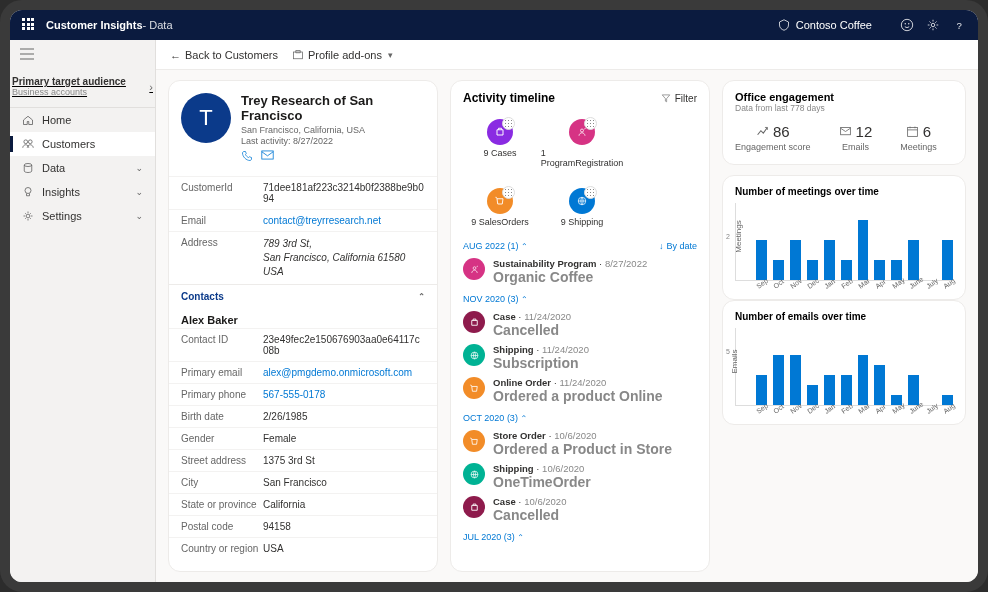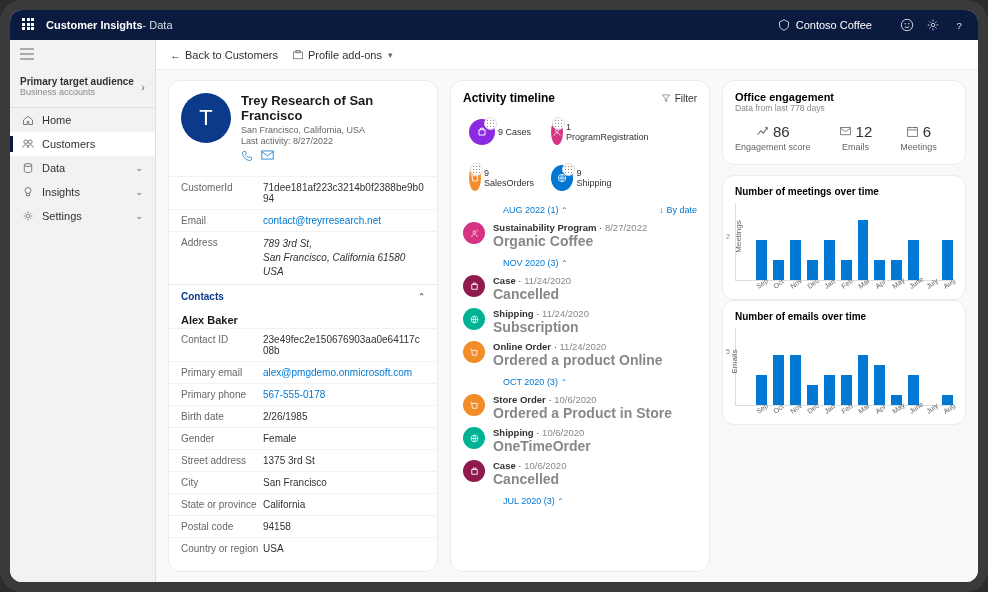--- a/index.html
+++ b/index.html
@@ -16,21 +16,21 @@
 .topbar .spacer { flex:1; }
 .topbar .env { display:flex; align-items:center; gap:6px; margin-right:16px; font-size:11px; }
 .topbar .icn { width:14px; height:14px; display:inline-block; opacity:.9; margin-left:12px; cursor:pointer; }
 
 
 .main { flex:1; display:flex; overflow:hidden; }
 
 
 .nav { width:146px; background:#f3f2f1; border-right:1px solid #e1dfdd; display:flex; flex-direction:column; font-size:11px; }
 .nav .ham { padding:8px 10px; color:#555; cursor:pointer; }
-.nav .aud { padding:6px 10px 10px; border-bottom:1px solid #e1dfdd; display:flex; align-items:center; justify-content:space-between; cursor:pointer;}
+.nav .aud { padding:6px 2px 10px; border-bottom:1px solid #e1dfdd; display:flex; align-items:center; justify-content:space-between; cursor:pointer;text-decoration:underline;}
 .nav .aud .t1 { font-weight:600; font-size:10px; color:#323130;}
 .nav .aud .t2 { font-size:9px; color:#888;}
 .nav-item { display:flex; align-items:center; gap:8px; padding:6px 12px; cursor:pointer; color:#323130; position:relative;}
 .nav-item.active { background:#fff; }
 .nav-item.active::before { content:""; position:absolute; left:0; top:4px; bottom:4px; width:3px; background:#0b1b3f; }
 .nav-item .chev { margin-left:auto; color:#666; font-size:9px;}
 .nav-item svg { width:12px; height:12px; }
 
 
 .content { flex:1; background:#faf9f8; overflow:hidden; }
@@ -59,28 +59,28 @@
 
 .section-h { padding:6px 12px; font-size:10px; color:#0b3a8a; font-weight:600; border-top:1px solid #edebe9; display:flex; justify-content:space-between; align-items:center; cursor:pointer;}
 .contact-name { padding:6px 12px 2px; font-size:11px; font-weight:600; color:#1b1a19;}
 
 
 .activity { width:260px; display:flex; flex-direction:column; overflow:hidden;}
 .activity-head { padding:10px 12px; display:flex; align-items:center; justify-content:space-between;}
 .activity-head h3 { font-size:12px; font-weight:600;}
 .activity-head .filter { font-size:10px; color:#323130; display:flex; align-items:center; gap:4px; cursor:pointer;}
 .act-summary { display:flex; flex-wrap:wrap; gap:20px; padding:4px 18px 8px; justify-content:flex-start;}
-.act-chip { display:flex; flex-direction:row; align-items:center; gap:3px; font-size:9px; color:#323130; width:62px;}
+.act-chip { display:flex; flex-direction:column; align-items:center; gap:3px; font-size:9px; color:#323130; width:62px;}
 .act-chip .circ { width:26px; height:26px; border-radius:50%; position:relative; display:flex; align-items:center; justify-content:center;}
 .act-chip .circ::after { content:""; position:absolute; top:-2px; right:-2px; width:11px; height:11px; border-radius:50%; background:#fff; border:1px solid #ddd; background-image:radial-gradient(circle,#888 1px,transparent 1px); background-size:3px 3px; background-position:1px 1px;}
 .act-chip .circ svg { width:12px; height:12px; }
 .c-purple{background:#8a2be2;} .c-pink{background:#d63384;} .c-orange{background:#f28c28;} .c-blue{background:#0078d4;} .c-teal{background:#00b294;} .c-maroon{background:#8e1b4c;}
 
 .act-list { flex:1; overflow-y:auto; padding:0 12px 8px; }
-.month-h { font-size:9px; color:#0078d4; padding:6px 0 4px; display:flex; align-items:center; gap:4px; cursor:pointer;margin-left:40px;}
+.month-h { font-size:9px; color:#0078d4; padding:6px 0 4px; display:flex; align-items:center; gap:4px; cursor:pointer;}
 .month-h .cnt { color:#0078d4; }
 .month-h .chev-u { font-size:8px;}
 .month-h.first { justify-content:space-between;}
 .month-h .bydate { color:#0078d4; font-size:9px; display:flex; align-items:center; gap:3px; cursor:pointer;}
 
 .act-item { display:flex; gap:8px; padding:3px 0;}
 .act-item .circ2 { width:22px; height:22px; border-radius:50%; flex-shrink:0; display:flex; align-items:center; justify-content:center;}
 .act-item .circ2 svg { width:11px; height:11px; }
 .act-item .txt { font-size:9.5px; }
 .act-item .txt .t1 { color:#323130;}

